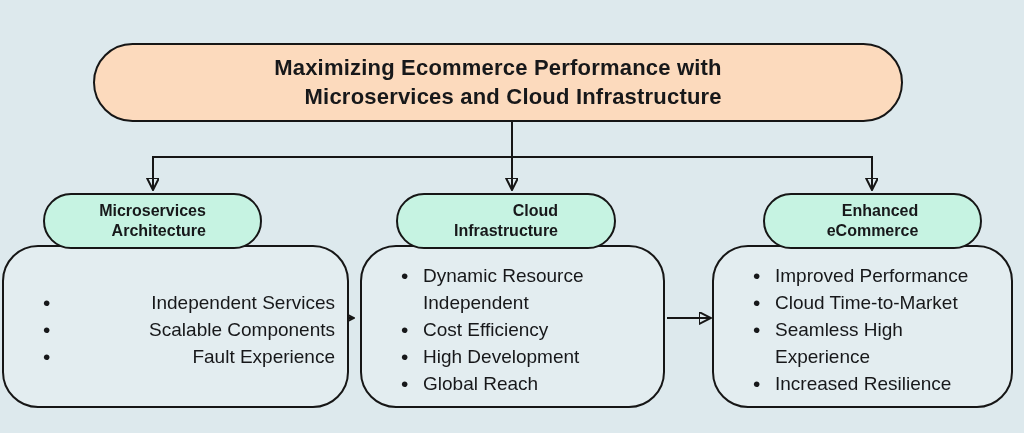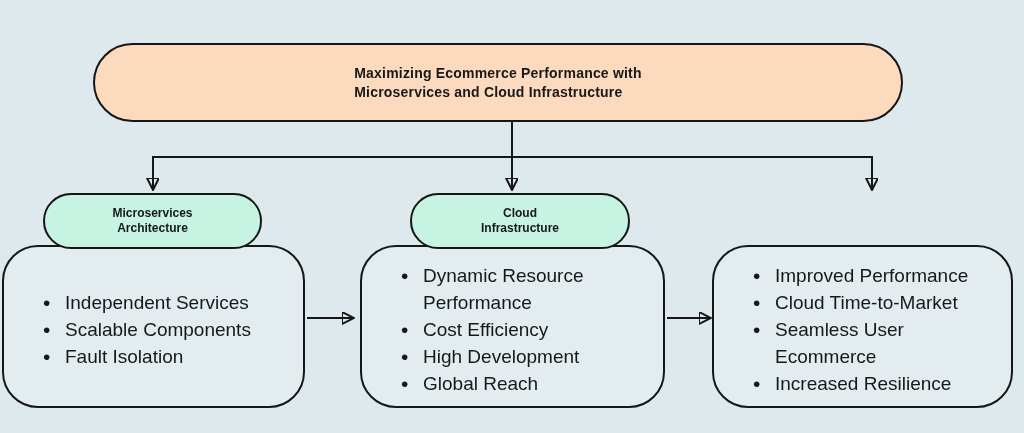--- a/index.html
+++ b/index.html
@@ -33,48 +33,48 @@
   .title-node{
     position:absolute;left:93px;top:43px;width:810px;height:79px;
     background:var(--title-fill);
     border:2.5px solid var(--line);
     border-radius:40px;
     display:flex;align-items:center;justify-content:center;
     z-index:2;
     box-sizing:border-box;
   }
   .title-node .title-text{
-    font-size:14px;font-weight:bold;line-height:1.3;
-    text-align:left;white-space:pre-line;color:var(--text);
+    font-size:22px;font-weight:bold;line-height:1.3;
+    text-align:right;white-space:pre-line;color:var(--text);
     letter-spacing:0.2px;
   }
   .pill{
     position:absolute;top:193px;height:56px;
     background:var(--header-fill);
     border:2px solid var(--line);
     border-radius:28px;
     display:flex;align-items:center;justify-content:center;
     z-index:2;box-sizing:border-box;
   }
   .pill .pill-text{
-    font-size:12px;font-weight:bold;line-height:1.23;
-    text-align:center;white-space:pre-line;color:var(--text);
+    font-size:16px;font-weight:bold;line-height:1.23;
+    text-align:right;white-space:pre-line;color:var(--text);
   }
   .pill-0{left:43px;width:219px;}
-  .pill-1{left:410px;width:220px;}
+  .pill-1{left:396px;width:220px;}
   .pill-2{left:763px;width:219px;}
   .body-box{
     position:absolute;top:245px;height:163px;
     background:var(--body-fill);
     border:2px solid var(--line);
     border-radius:36px;
     z-index:1;box-sizing:border-box;
     display:flex;flex-direction:column;justify-content:center;
   }
-  .body-0{left:2px;width:303px;}
+  .body-0{left:2px;width:347px;text-align:right;}
   .body-1{left:360px;width:305px;}
   .body-2{left:712px;width:301px;}
   .bullet-list{
     list-style:none;margin:0;padding:6px 12px 0 38px;
   }
   .bullet-list li{
     position:relative;
     padding-left:23px;
     font-size:19px;line-height:27px;
     color:var(--text);
@@ -111,39 +111,43 @@
   </div>
 
   <div class="pill pill-0">
     <div class="pill-text">Microservices
 Architecture</div>
   </div>
   <div class="body-box body-0">
     <ul class="bullet-list">
       <li>Independent Services</li>
       <li>Scalable Components</li>
-      <li>Fault Isolation</li>
+      <li>Fault Experience</li>
     </ul>
   </div>
 
   <div class="pill pill-1">
     <div class="pill-text">Cloud
 Infrastructure</div>
   </div>
   <div class="body-box body-1">
     <ul class="bullet-list">
-      <li>Dynamic Resource Performance</li>
+      <li>Dynamic Resource Independent</li>
       <li>Cost Efficiency</li>
       <li>High Development</li>
       <li>Global Reach</li>
     </ul>
   </div>
 
+  <div class="pill pill-2">
+    <div class="pill-text">Enhanced
+eCommerce</div>
+  </div>
   <div class="body-box body-2">
     <ul class="bullet-list">
       <li>Improved Performance</li>
       <li>Cloud Time-to-Market</li>
-      <li>Seamless User Ecommerce</li>
+      <li>Seamless High Experience</li>
       <li>Increased Resilience</li>
     </ul>
   </div>
 
 </div>
 
 </body></html>

